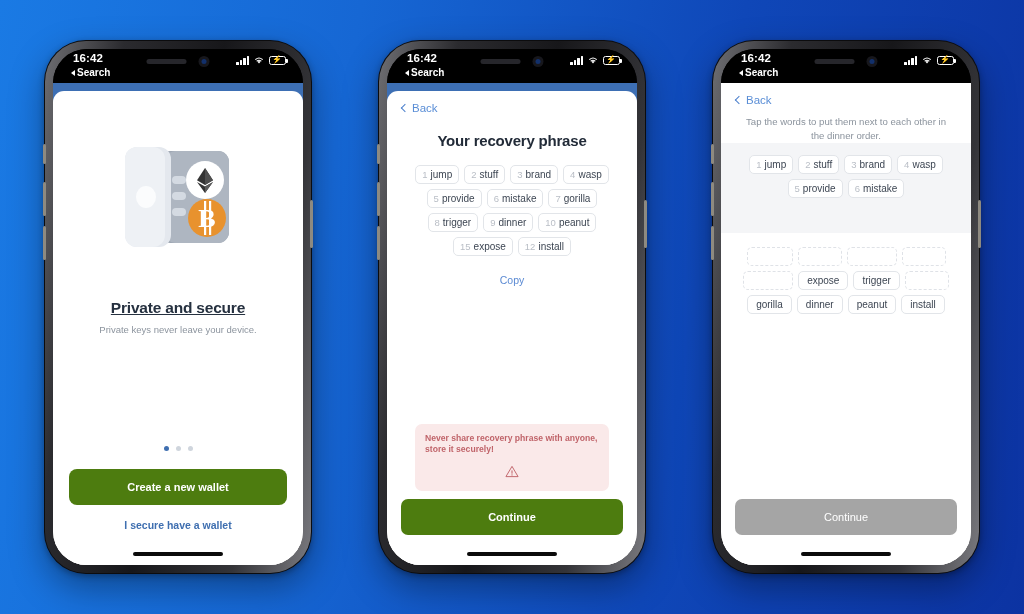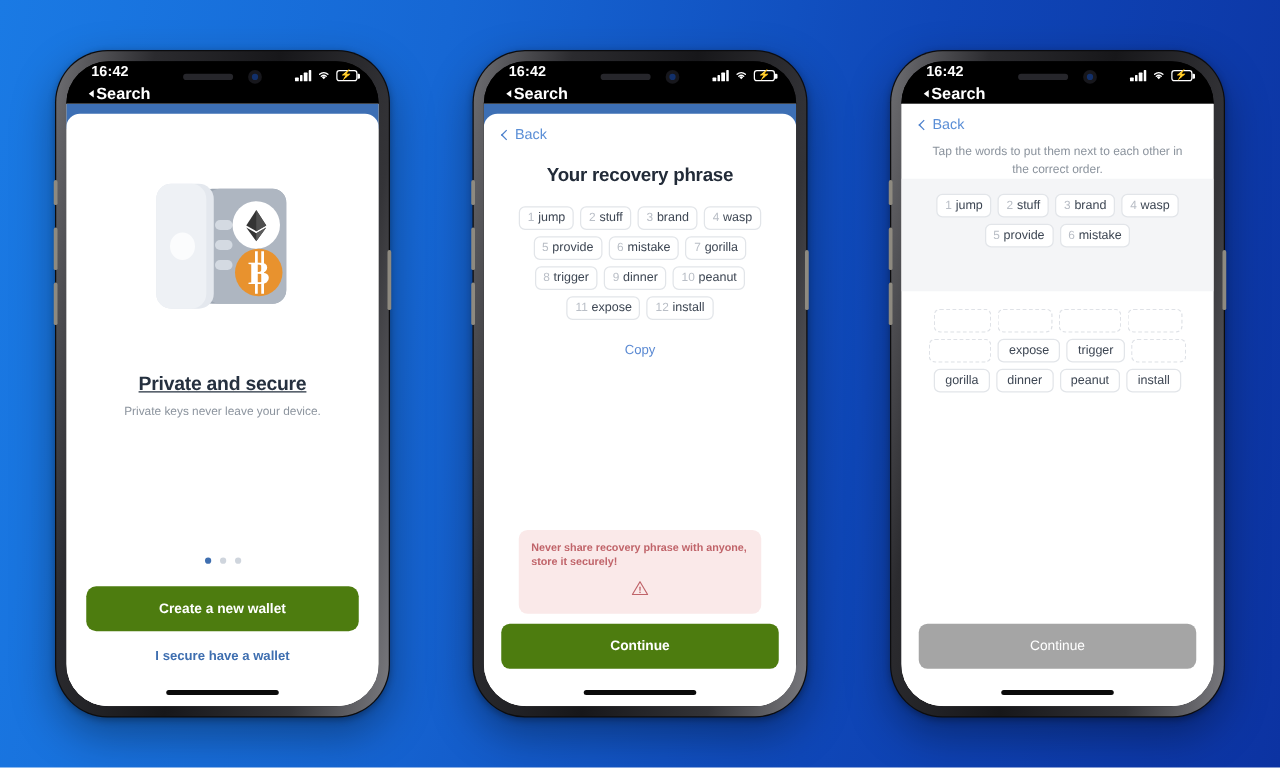--- a/index.html
+++ b/index.html
@@ -59,21 +59,21 @@
     background: #000; color: #fff;
     position: relative;
     padding: 0 15px;
   }
   .sb-time {
     position: absolute; left: 20px; top: 3px;
     font-size: 11.5px; font-weight: 700; letter-spacing: .1px;
   }
   .sb-search {
     position: absolute; left: 18px; top: 18px;
-    font-size: 13px; font-weight: 600; color: #fff;
+    font-size: 10px; font-weight: 600; color: #fff;
     display: flex; align-items: center; gap: 2px;
   }
   .sb-back-caret {
     width: 0; height: 0;
     border-top: 3px solid transparent;
     border-bottom: 3px solid transparent;
     border-right: 4px solid #fff;
     display: inline-block;
   }
   .island {
@@ -483,21 +483,21 @@
             </span>
             <span class="chip">
               <span class="num">9</span>
               <span>dinner</span>
             </span>
             <span class="chip">
               <span class="num">10</span>
               <span>peanut</span>
             </span>
             <span class="chip">
-              <span class="num">11</span>
+              <span class="num">15</span>
               <span>expose</span>
             </span>
             <span class="chip">
               <span class="num">12</span>
               <span>install</span>
             </span>
           </div>
 
           <div class="copy-link">Copy</div>
 
@@ -563,21 +563,21 @@
       <div class="screen">
         <div class="plain-card">
 
           <div class="nav">
             <span class="nav-link">
               <i class="chev-left"></i>
               <span>Back</span>
             </span>
           </div>
 
-          <div class="page-sub">Tap the words to put them next to each other in the correct order.</div>
+          <div class="page-sub">Tap the words to put them next to each other in the dinner order.</div>
 
           <div class="answer-panel">
             <div class="chips">
               <span class="chip">
                 <span class="num">1</span>
                 <span>jump</span>
               </span>
               <span class="chip">
                 <span class="num">2</span>
                 <span>stuff</span>

